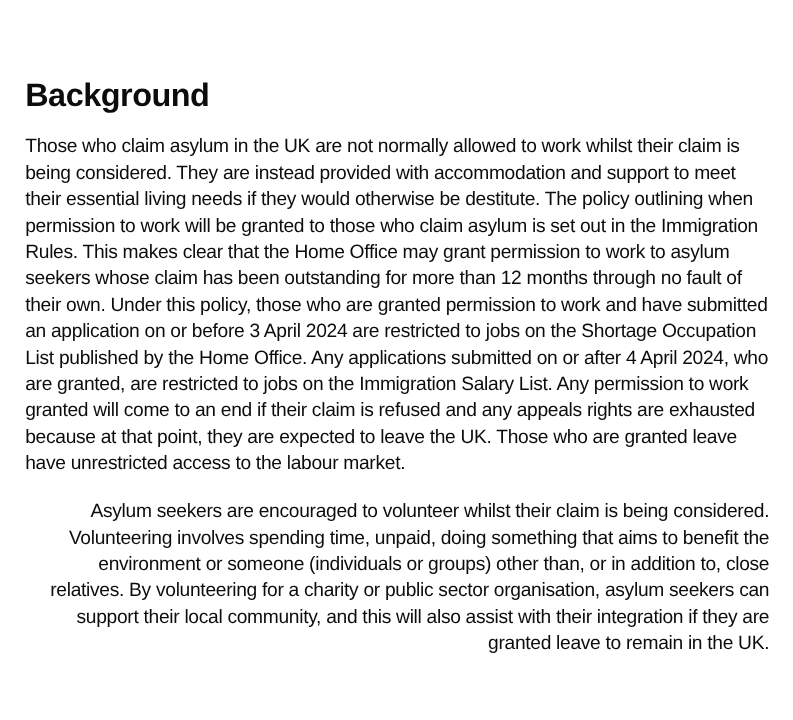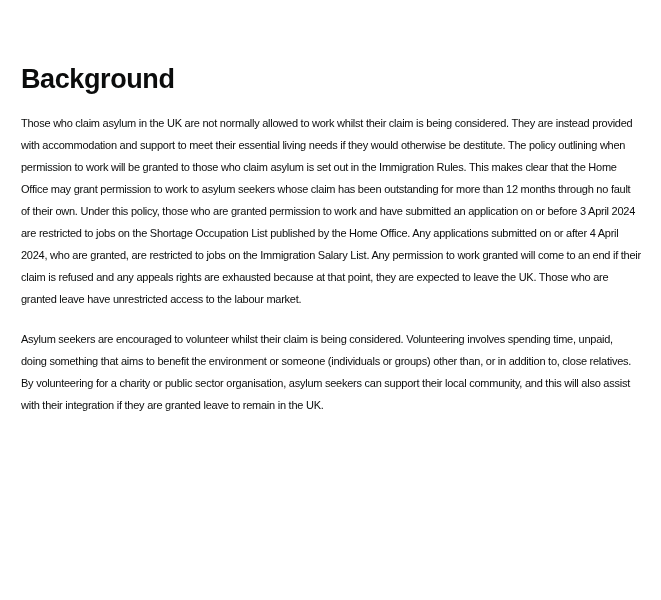--- a/index.html
+++ b/index.html
@@ -48,27 +48,28 @@
     margin: 0;
     padding-top: 47px;
     font-size: 27px;
     line-height: 29px;
     font-weight: bold;
     letter-spacing: -0.4px;
     color: var(--text-color, #0b0c0c);
   }
   p.body-paragraph {
     margin: 18px 0 0 0;
-    font-size: 11px;
+    font-size: 16px;
     line-height: 22px;
     letter-spacing: -0.25px;
     color: var(--text-color, #0b0c0c);
   }
   p.body-paragraph + p.body-paragraph {
     margin-top: 18px;
+    text-align: right;
   }
 </style>
 </head>
 <body>
 
 <div class="page">
 
 
   <div class="content">
     <h1 class="page-heading">Background</h1>

